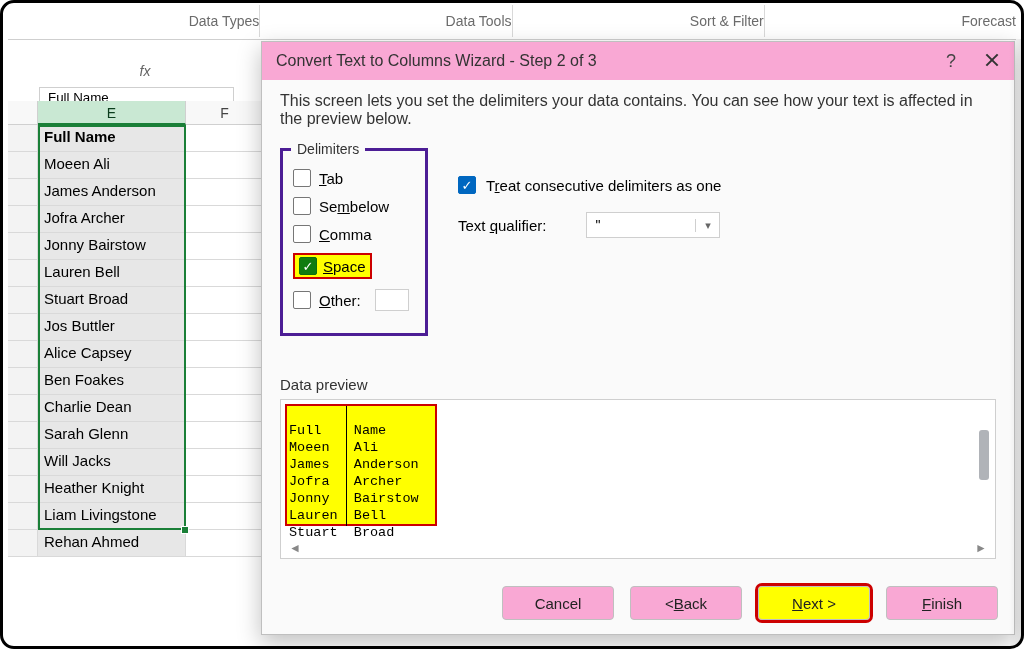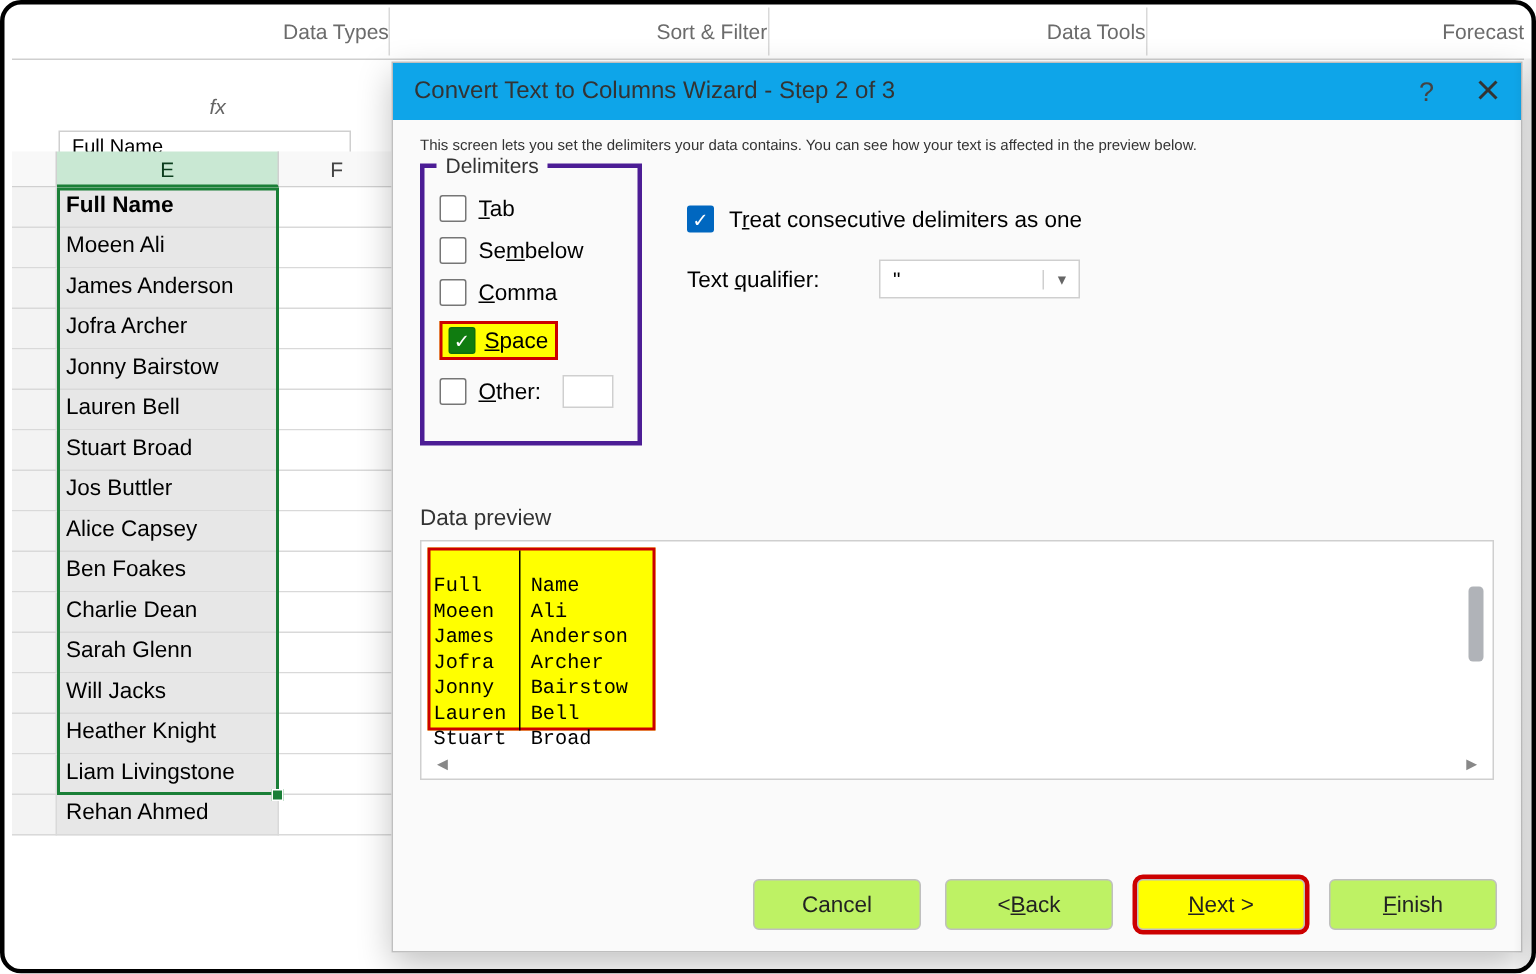--- a/index.html
+++ b/index.html
@@ -95,36 +95,36 @@
   .dialog {
     position: absolute;
     top: 38px; left: 258px; width: 754px; height: 594px;
     background: #fafafa;
     border: 1px solid #bfbfbf;
     box-shadow: 0 8px 22px rgba(0,0,0,0.25);
   }
   .titlebar {
     height: 38px; display: flex; align-items: center; justify-content: space-between;
     padding: 0 14px;
-    background: #0ea5e9;
+    background: #f9a8d4;
   }
   .titlebar .title { font-size: 16px; color: #333; }
   .titlebar .actions { display: flex; align-items: center; gap: 28px; }
   .help-icon, .close-icon { color: #444; font-size: 18px; }
   .close-x {
     width: 16px; height: 16px; position: relative; display:inline-block;
   }
   .close-x::before, .close-x::after {
     content: ""; position: absolute; left: 7px; top: 0; width: 2px; height: 16px; background: #333;
   }
   .close-x::before { transform: rotate(45deg); }
   .close-x::after  { transform: rotate(-45deg); }
 
   .dialog-body { padding: 12px 18px 0 18px; }
-  .desc { color: #333; font-size: 10px; margin-bottom: 6px; }
+  .desc { color: #333; font-size: 16px; margin-bottom: 20px; }
 
   .top-row { display: flex; align-items: flex-start; gap: 30px; }
 
   .groupbox {
     width: 148px;
     border: 3px solid #4c1d95;
     padding: 8px 10px 12px 10px;
     position: relative;
   }
   .groupbox .legend {
@@ -175,38 +175,38 @@
   }
   .preview-colsep {
     position: absolute; top: 6px; left: 65px; width: 1px; height: 120px; background: #000;
   }
   .vscroll { position: absolute; right: 6px; top: 30px; width: 10px; height: 50px; background: #b0b3b8; border-radius: 3px; }
   .hscroll-row { height: 20px; display: flex; align-items: center; justify-content: space-between; padding: 0 8px; }
   .h-arrow { color: #888; font-size: 12px; }
 
   .btn-row { position: absolute; bottom: 14px; right: 16px; display: flex; gap: 16px; }
   .btn {
-    min-width: 112px; height: 34px; border: 1px solid #bfbfbf; background: #bef264; border-radius: 4px;
+    min-width: 112px; height: 34px; border: 1px solid #bfbfbf; background: #f9a8d4; border-radius: 4px;
     display: flex; align-items: center; justify-content: center; font-size: 15px; color: #222;
   }
   .btn .ul { text-decoration: underline; }
   .btn.next-hl { background: #ffff00; outline: 3px solid #c00; outline-offset: 0; }
 
   
   .right-shadow { position: absolute; top: 36px; right: 0; width: 12px; bottom: 0; background: linear-gradient(to right, rgba(0,0,0,0) 0%, rgba(0,0,0,0.08) 100%); }
 </style>
 </head>
 <body>
 
 <div class="stage">
 
   <div class="ribbon-row">
     <div class="ribbon-cell">Data Types</div>
+    <div class="ribbon-cell">Data Tools</div>
     <div class="ribbon-cell">Sort &amp; Filter</div>
-    <div class="ribbon-cell">Data Tools</div>
     <div class="ribbon-cell">Forecast</div>
   </div>
   <div class="ribbon-sep"></div>
 
   <div class="formula-bar">
     <span class="fx-label">fx</span>
     <input class="fx-input" value="Full Name" style="">
   </div>
 
   <div class="grid">

